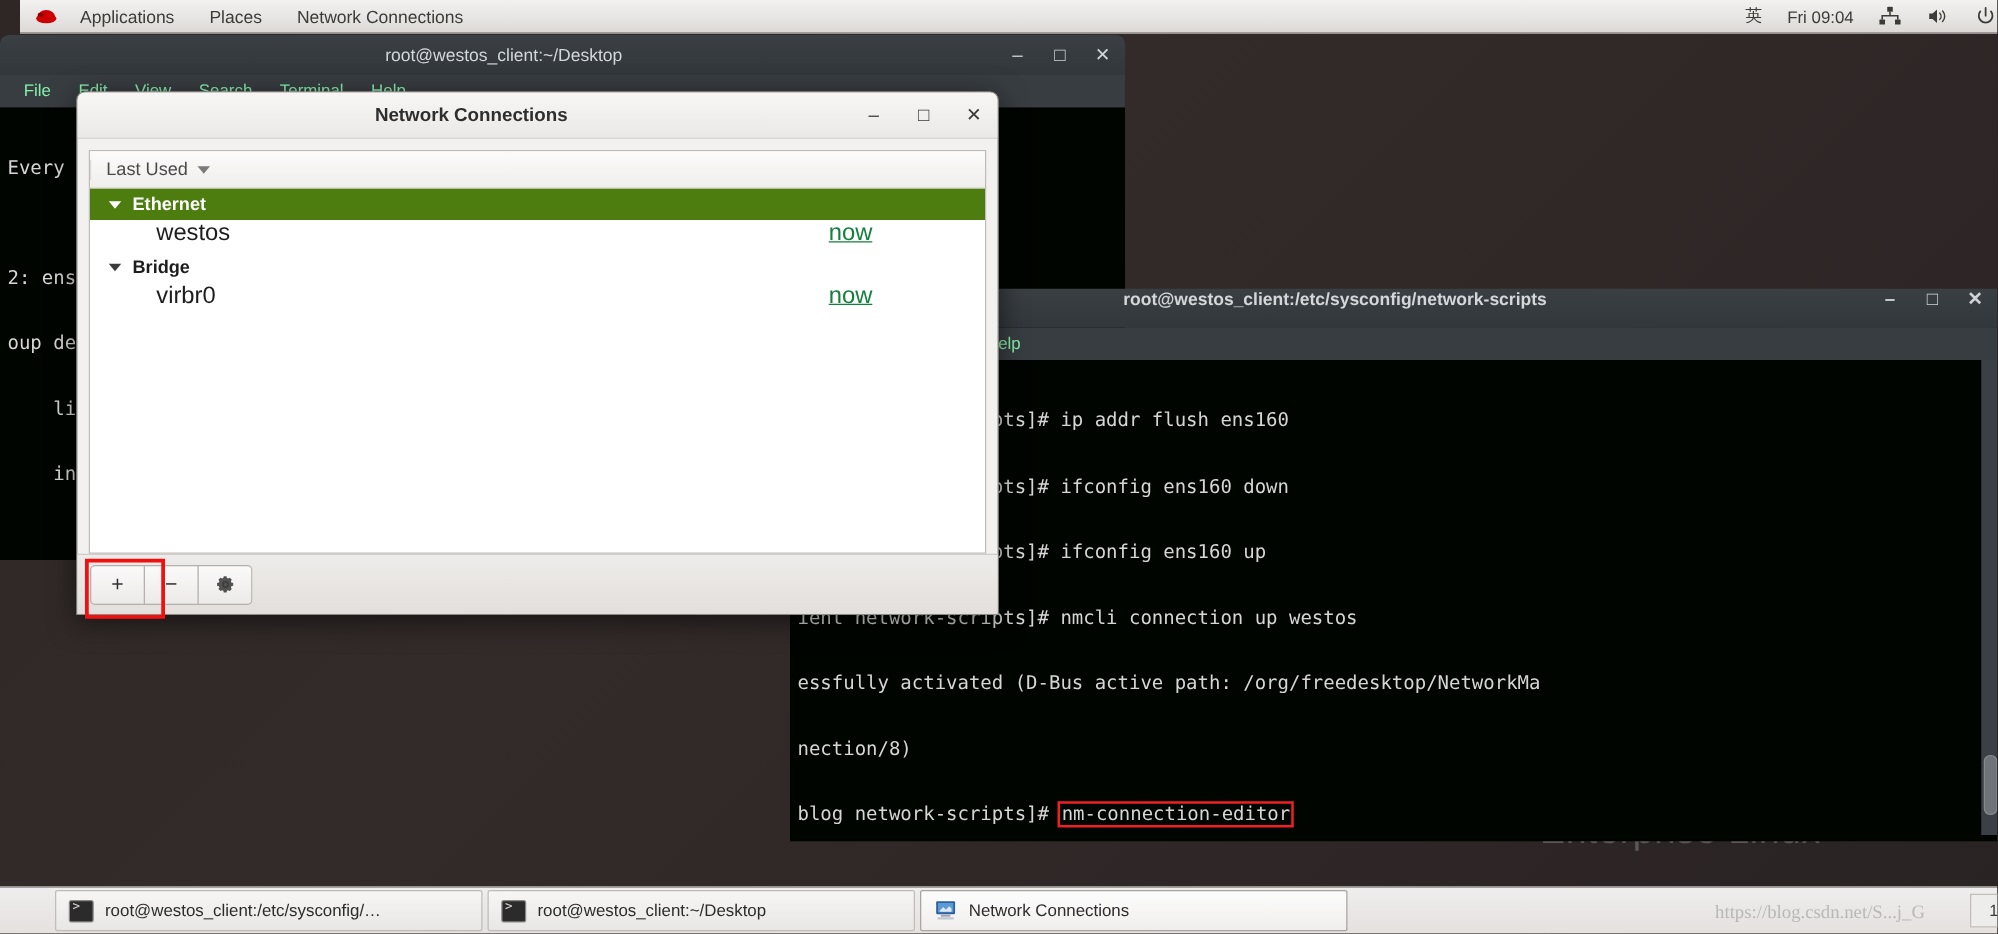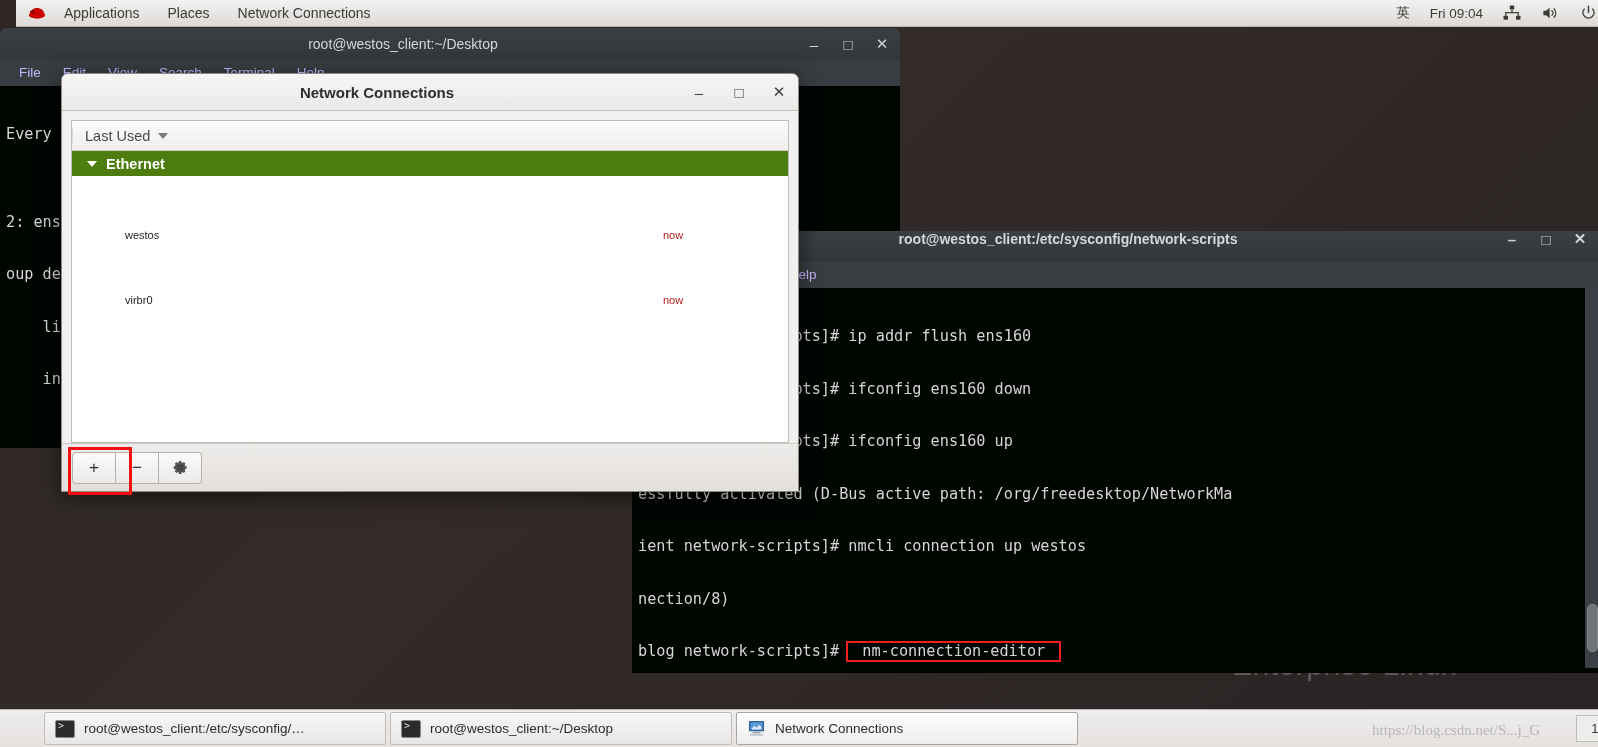--- a/index.html
+++ b/index.html
@@ -74,21 +74,21 @@
     cursor: default;
   }
   .menubar {
     height: 26px;
     background: #383d41;
     display: flex; align-items: center;
     padding-left: 8px;
   }
   .menubar-item {
     padding: 0 11px; height: 26px; line-height: 26px;
-    color: #c4b5fd; font-size: 13.5px; white-space: nowrap;
+    color: #86efac; font-size: 13.5px; white-space: nowrap;
   }
   .term-body {
     background: #000500;
     font-family: "DejaVu Sans Mono", "Liberation Mono", monospace;
     font-size: 15.2px; line-height: 17.5px;
     color: #d6d6d6;
     padding: 5px 6px 0 6px;
     white-space: pre;
     overflow: hidden;
   }
@@ -106,21 +106,21 @@
     display: flex; align-items: flex-start; font-weight: bold;
   }
   #term-scripts .term-body {
     height: 380px;
     position: relative;
   }
   .term-line { position: relative; }
   .hl-box {
     outline: 2px solid #f02020;
     display: inline-block;
-    padding: 0 14px;
+    padding: 0 1px;
     line-height: 17px;
   }
   #term-scroll {
     position: absolute; right: 0; top: 57px;
     width: 13px; height: 380px;
     background: #3a4045;
   }
   #term-scroll-thumb {
     position: absolute; left: 2px; top: 316px;
     width: 9px; height: 46px;
@@ -196,25 +196,25 @@
   .nm-grouprow.selected { background: #4d7c0f; color: #ffffff; }
   .tri {
     width: 0; height: 0;
     border-left: 5px solid transparent;
     border-right: 5px solid transparent;
     border-top: 6px solid #3b3b3b;
     margin-right: 9px;
   }
   .nm-grouprow.selected .tri { border-top-color: #ffffff; }
   .nm-itemrow {
-    height: 25px; display: flex; align-items: flex-end;
-    font-size: 11px; color: #1d1d1d; margin-top: 40px;
+    height: 25px; display: flex; align-items: flex-start;
+    font-size: 19px; color: #1d1d1d;
   }
   .nm-item-name { flex: 1; padding-left: 53px; }
-  .nm-item-last { width: 125px; padding-left: 12px; color: #b91c1c; }
+  .nm-item-last { width: 125px; padding-left: 12px; color: #15803d; text-decoration: underline; }
   #nm-toolbar {
     height: 47px;
     background: linear-gradient(to bottom,#eeecea 0%,#e2dfdc 100%);
     border-top: 1px solid #d0ccc8;
     display: flex; align-items: center;
     padding-left: 10px;
     position: relative;
   }
   #nm-btngroup { display: flex; }
   .nm-tool-btn {
@@ -355,22 +355,22 @@
     </div>
     <div class="menubar">
       <div class="menubar-item">Search</div>
       <div class="menubar-item">Terminal</div>
       <div class="menubar-item">Help</div>
     </div>
     <div class="term-body">
       <div class="term-line">ient network-scripts]# ip addr flush ens160</div>
       <div class="term-line">ient network-scripts]# ifconfig ens160 down</div>
       <div class="term-line">ient network-scripts]# ifconfig ens160 up</div>
+      <div class="term-line">ient network-scripts]# nmcli connection up westos</div>
       <div class="term-line">essfully activated (D-Bus active path: /org/freedesktop/NetworkMa</div>
-      <div class="term-line">ient network-scripts]# nmcli connection up westos</div>
       <div class="term-line">nection/8)</div>
       <div class="term-line"><span>blog network-scripts]# </span><span class="hl-box">nm-connection-editor</span></div>
     </div>
     <div id="term-scroll">
       <div id="term-scroll-thumb"></div>
     </div>
   </div>
 
   <div class="window" id="nm-dialog">
     <div id="nm-titlebar">
@@ -393,20 +393,24 @@
 
         <div class="nm-grouprow selected">
           <span class="tri"></span>
           <span>Ethernet</span>
         </div>
         <div class="nm-itemrow">
           <div class="nm-item-name">westos</div>
           <div class="nm-item-last">now</div>
         </div>
 
+        <div class="nm-grouprow">
+          <span class="tri"></span>
+          <span>Bridge</span>
+        </div>
         <div class="nm-itemrow">
           <div class="nm-item-name">virbr0</div>
           <div class="nm-item-last">now</div>
         </div>
 
       </div>
     </div>
 
     <div id="nm-toolbar">
       <div id="nm-btngroup">

